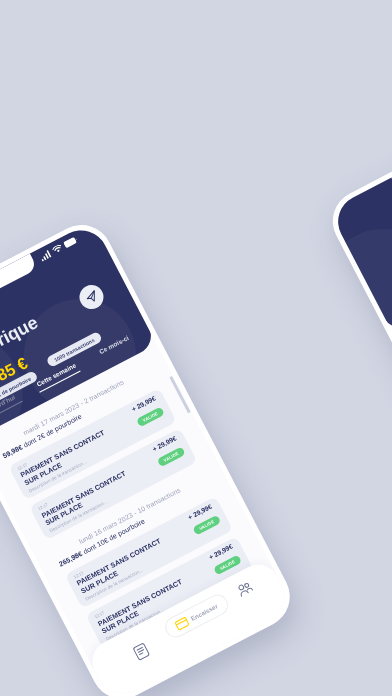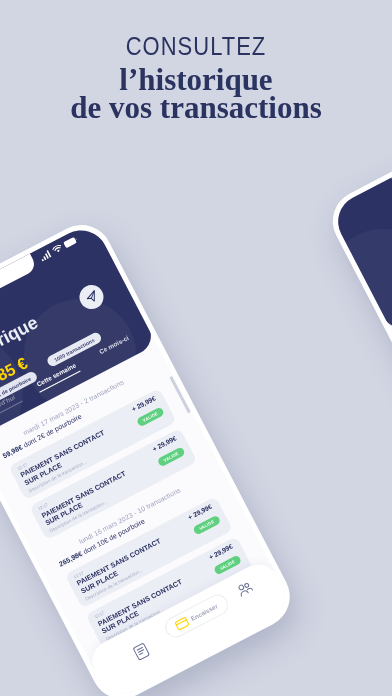--- a/index.html
+++ b/index.html
@@ -44,25 +44,20 @@
   .encbtn{position:absolute;left:82px;top:9px;width:66px;height:19px;border:.9px solid #eceef0;border-radius:10px;display:flex;align-items:center;justify-content:center;gap:4px;background:#fff;}
   .encbtn span{font-size:6.2px;color:#a3a7bb;font-weight:600;}
   .tabicon{position:absolute;top:16px;}
   .tab-doc{left:44px;top:18px;}
   .tab-users{left:164px;top:10px;}
 </style>
 </head>
 <body>
 
 <div id="stage">
-  <div class="hdr">
-    <div class="l1">CONSULTEZ</div>
-    <div class="l2">l’historique</div>
-    <div class="l2" style="margin-top:-1px">de vos transactions</div>
-  </div>
 
   <div class="phone phone-r" style="left:322px;top:208px;transform:rotate(-27.5deg);transform-origin:0 0;z-index:2;">
     <div class="phone-screen">
       <div class="navy">
         <div class="blob1"></div>
 
       </div>
       <div class="notch"></div>
 
     </div>

